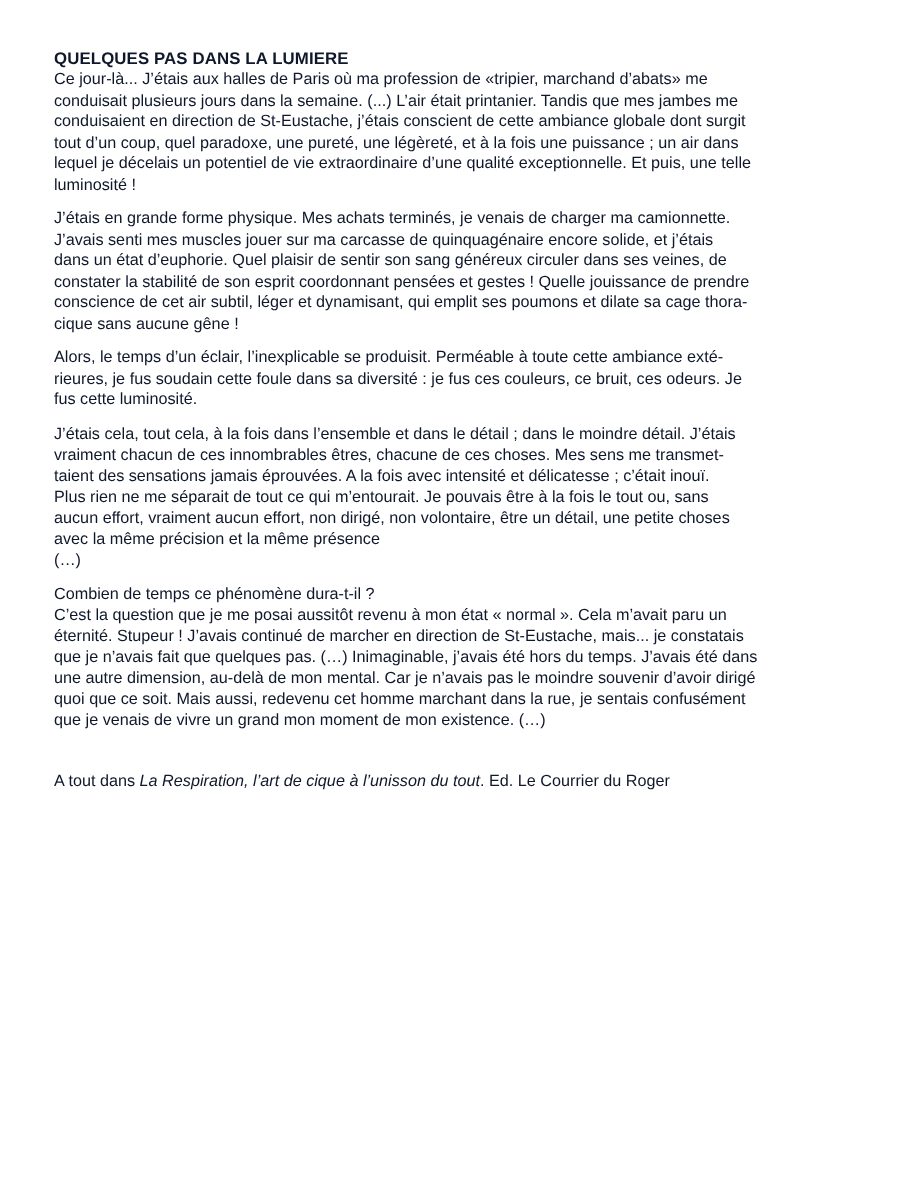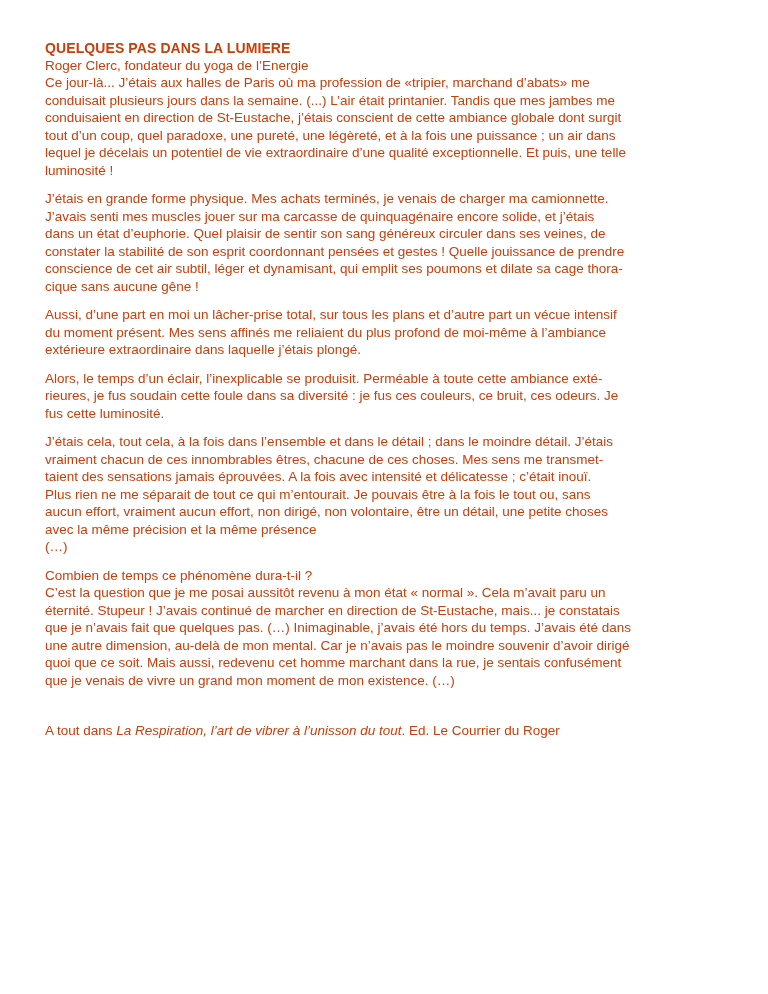--- a/index.html
+++ b/index.html
@@ -8,21 +8,21 @@
     padding: 0;
     background: #ffffff;
   }
   .page {
     position: relative;
     width: 768px;
     height: 994px;
     background: #ffffff;
     overflow: hidden;
     font-family: "Liberation Sans", "DejaVu Sans", sans-serif;
-    color: #c2410c;
+    color: #0f172a;
   }
   .content {
     position: absolute;
     left: 45px;
     top: 40px;
     width: 688px;
   }
   .doc-title {
     font-size: 14px;
     font-weight: bold;
@@ -51,26 +51,24 @@
   .footer-line em {
     font-style: italic;
   }
 </style>
 </head>
 <body>
 
 <div class="page">
   <div class="content">
     <h1 class="doc-title">QUELQUES PAS DANS LA LUMIERE</h1>
-    <div class="doc-subtitle">Roger Clerc, fondateur du yoga de l’Energie</div>
 
     <div class="body-text" id="paragraphs">
         <p>Ce jour-là... J’étais aux halles de Paris où ma profession de «tripier, marchand d’abats» me<br>conduisait plusieurs jours dans la semaine. (...) L’air était printanier. Tandis que mes jambes me<br>conduisaient en direction de St-Eustache, j’étais conscient de cette ambiance globale dont surgit<br>tout d’un coup, quel paradoxe, une pureté, une légèreté, et à la fois une puissance ; un air dans<br>lequel je décelais un potentiel de vie extraordinaire d’une qualité exceptionnelle. Et puis, une telle<br>luminosité !</p>
         <p>J’étais en grande forme physique. Mes achats terminés, je venais de charger ma camionnette.<br>J’avais senti mes muscles jouer sur ma carcasse de quinquagénaire encore solide, et j’étais<br>dans un état d’euphorie. Quel plaisir de sentir son sang généreux circuler dans ses veines, de<br>constater la stabilité de son esprit coordonnant pensées et gestes ! Quelle jouissance de prendre<br>conscience de cet air subtil, léger et dynamisant, qui emplit ses poumons et dilate sa cage thora-<br>cique sans aucune gêne !</p>
-        <p>Aussi, d’une part en moi un lâcher-prise total, sur tous les plans et d’autre part un vécue intensif<br>du moment présent. Mes sens affinés me reliaient du plus profond de moi-même à l’ambiance<br>extérieure extraordinaire dans laquelle j’étais plongé.</p>
         <p>Alors, le temps d’un éclair, l’inexplicable se produisit. Perméable à toute cette ambiance exté-<br>rieures, je fus soudain cette foule dans sa diversité : je fus ces couleurs, ce bruit, ces odeurs. Je<br>fus cette luminosité.</p>
         <p>J’étais cela, tout cela, à la fois dans l’ensemble et dans le détail ; dans le moindre détail. J’étais<br>vraiment chacun de ces innombrables êtres, chacune de ces choses. Mes sens me transmet-<br>taient des sensations jamais éprouvées. A la fois avec intensité et délicatesse ; c’était inouï.<br>Plus rien ne me séparait de tout ce qui m’entourait. Je pouvais être à la fois le tout ou, sans<br>aucun effort, vraiment aucun effort, non dirigé, non volontaire, être un détail, une petite choses<br>avec la même précision et la même présence<br>(…)</p>
         <p>Combien de temps ce phénomène dura-t-il ?<br>C’est la question que je me posai aussitôt revenu à mon état « normal ». Cela m’avait paru un<br>éternité. Stupeur ! J’avais continué de marcher en direction de St-Eustache, mais... je constatais<br>que je n’avais fait que quelques pas. (…) Inimaginable, j’avais été hors du temps. J’avais été dans<br>une autre dimension, au-delà de mon mental. Car je n’avais pas le moindre souvenir d’avoir dirigé<br>quoi que ce soit. Mais aussi, redevenu cet homme marchant dans la rue, je sentais confusément<br>que je venais de vivre un grand mon moment de mon existence. (…)</p>
       </div>
 
-    <p class="footer-line"><span>A tout dans </span><em>La Respiration, l’art de vibrer à l’unisson du tout</em><span>. Ed. Le Courrier du Roger</span></p>
+    <p class="footer-line"><span>A tout dans </span><em>La Respiration, l’art de cique à l’unisson du tout</em><span>. Ed. Le Courrier du Roger</span></p>
   </div>
 </div>
 
 </body></html>

